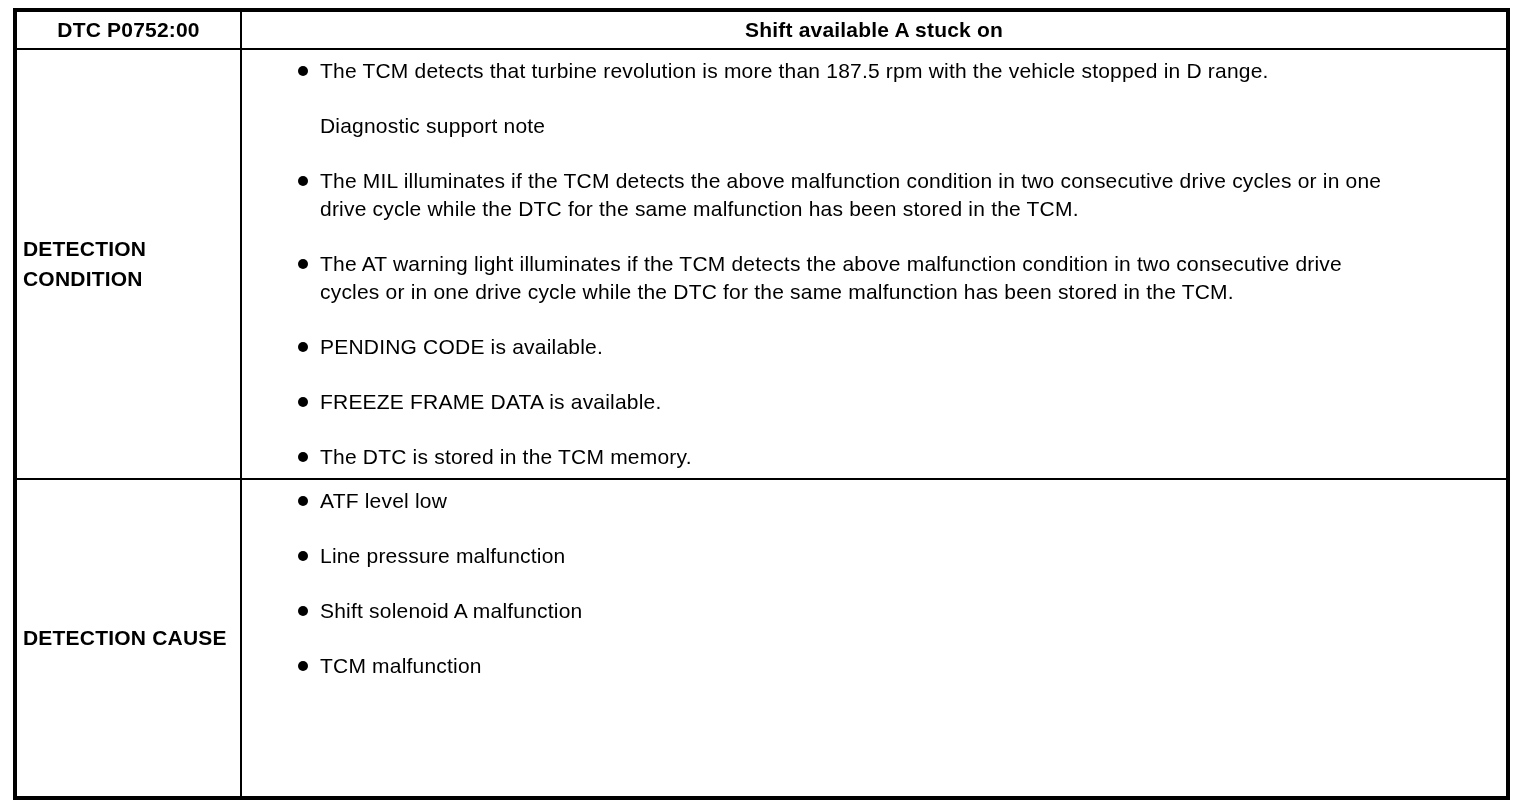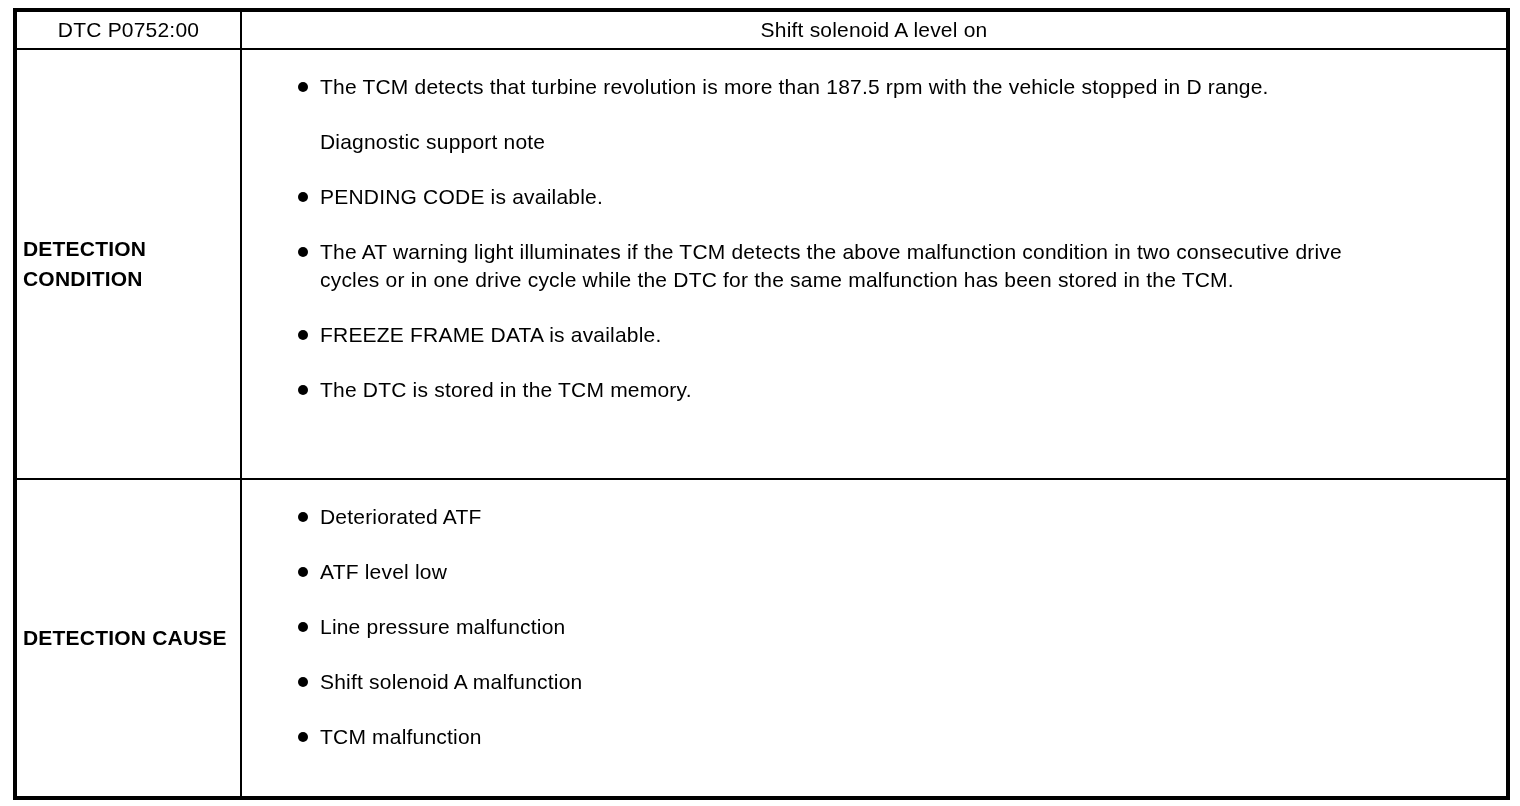--- a/index.html
+++ b/index.html
@@ -31,35 +31,35 @@
   .col-left {
     border-right: 2px solid #000000;
   }
   .row-divider {
     border-bottom: 2px solid #000000;
   }
   .header-cell {
     display: flex;
     align-items: center;
     justify-content: center;
-    font-weight: normal;
+    font-weight: bold;
     font-size: 21px;
     letter-spacing: 0.2px;
   }
   .label-cell {
     display: flex;
     align-items: center;
     font-weight: bold;
     font-size: 21px;
     line-height: 30px;
     padding-left: 6px;
     letter-spacing: 0.2px;
   }
   .content-cell {
-    padding: 23px 100px 0 56px;
+    padding: 7px 100px 0 56px;
     font-size: 21px;
     line-height: 28px;
     letter-spacing: 0.2px;
   }
   .item {
     margin: 0 0 27px 0;
     display: flex;
     align-items: flex-start;
   }
   .item:last-child {
@@ -90,69 +90,69 @@
 </style>
 </head>
 <body>
 
 <div class="dtc-table">
 
   <div class="cell col-left row-divider header-cell">
     <span>DTC P0752:00</span>
   </div>
   <div class="cell row-divider header-cell">
-    <span>Shift solenoid A level on</span>
+    <span>Shift available A stuck on</span>
   </div>
 
   <div class="cell col-left row-divider label-cell">
     <span>DETECTION CONDITION</span>
   </div>
   <div class="cell row-divider content-cell">
 
     <div class="item">
       <span class="bullet-dot"></span>
       <span class="item-text">The TCM detects that turbine revolution is more than 187.5 rpm with the vehicle stopped in D range.</span>
     </div>
 
     <div class="item subheading">
       <span class="item-text">Diagnostic support note</span>
     </div>
 
-
     <div class="item">
       <span class="bullet-dot"></span>
-      <span class="item-text">PENDING CODE is available.</span>
+      <span class="item-text">The MIL illuminates if the TCM detects the above malfunction condition in two consecutive drive cycles or in one drive cycle while the DTC for the same malfunction has been stored in the TCM.</span>
     </div>
 
     <div class="item">
       <span class="bullet-dot"></span>
       <span class="item-text">The AT warning light illuminates if the TCM detects the above malfunction condition in two consecutive drive cycles or in one drive cycle while the DTC for the same malfunction has been stored in the TCM.</span>
+    </div>
+
+    <div class="item">
+      <span class="bullet-dot"></span>
+      <span class="item-text">PENDING CODE is available.</span>
     </div>
 
     <div class="item">
       <span class="bullet-dot"></span>
       <span class="item-text">FREEZE FRAME DATA is available.</span>
     </div>
 
     <div class="item">
       <span class="bullet-dot"></span>
       <span class="item-text">The DTC is stored in the TCM memory.</span>
     </div>
 
   </div>
 
   <div class="cell col-left label-cell">
     <span>DETECTION CAUSE</span>
   </div>
   <div class="cell content-cell">
 
-    <div class="item">
-      <span class="bullet-dot"></span>
-      <span class="item-text">Deteriorated ATF</span>
-    </div>
 
     <div class="item">
       <span class="bullet-dot"></span>
       <span class="item-text">ATF level low</span>
     </div>
 
     <div class="item">
       <span class="bullet-dot"></span>
       <span class="item-text">Line pressure malfunction</span>
     </div>

